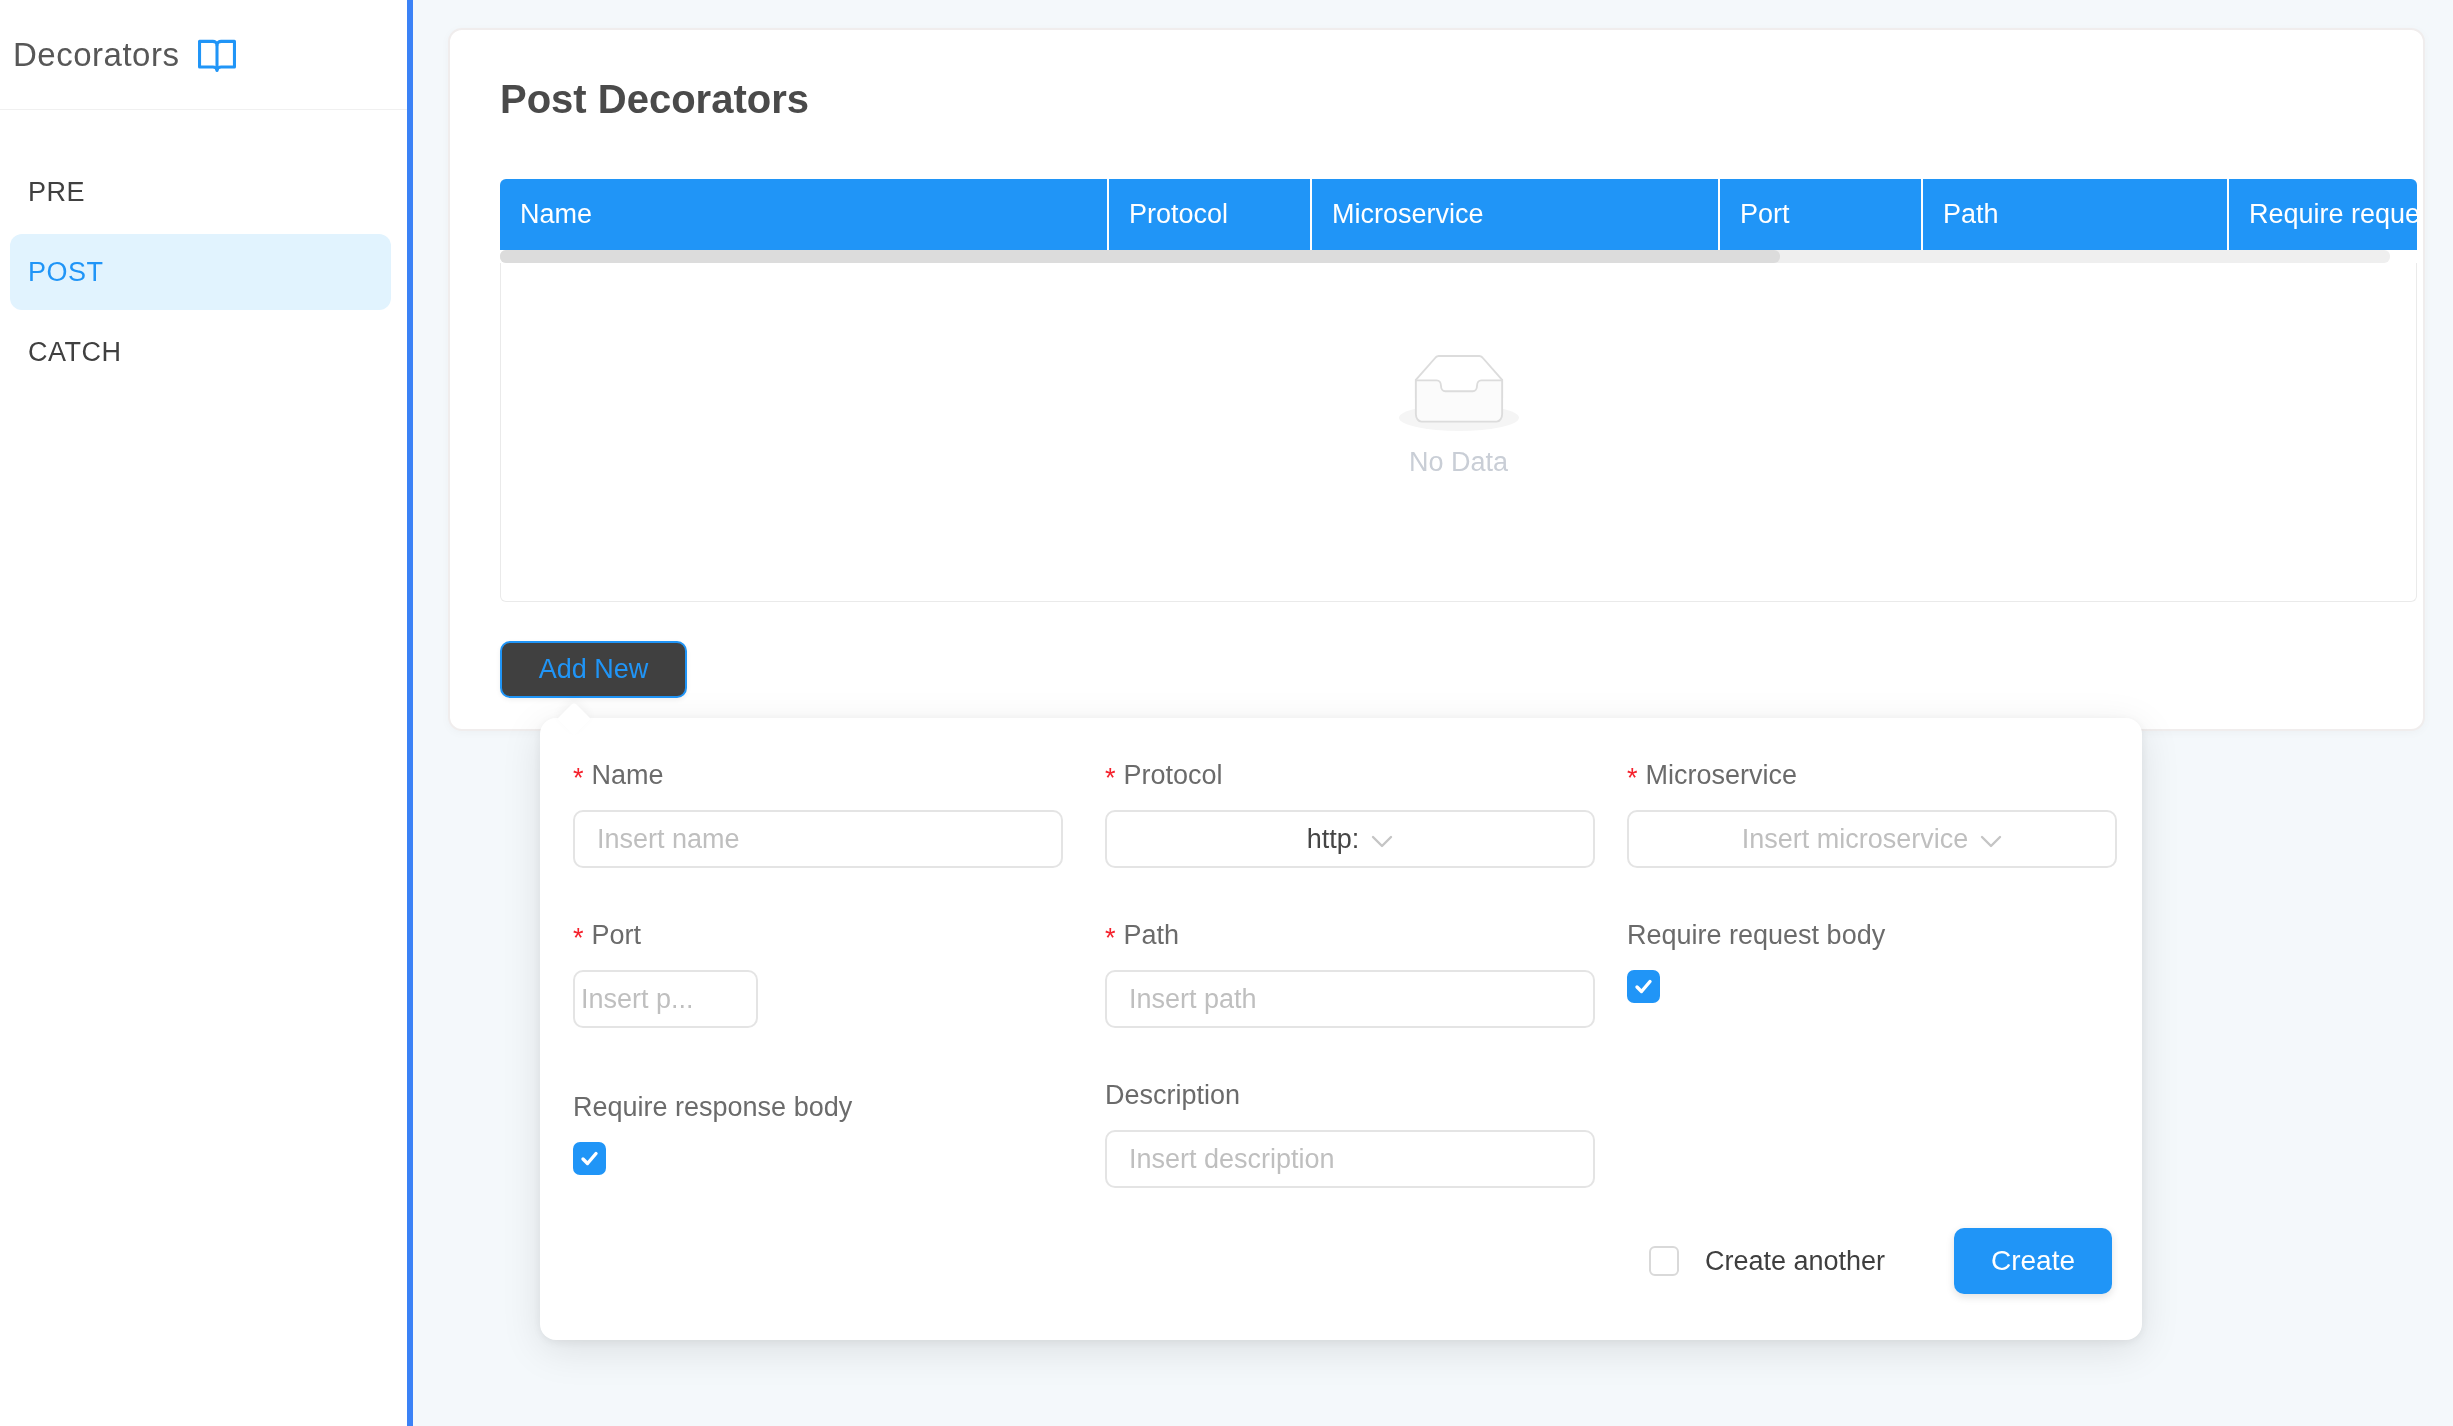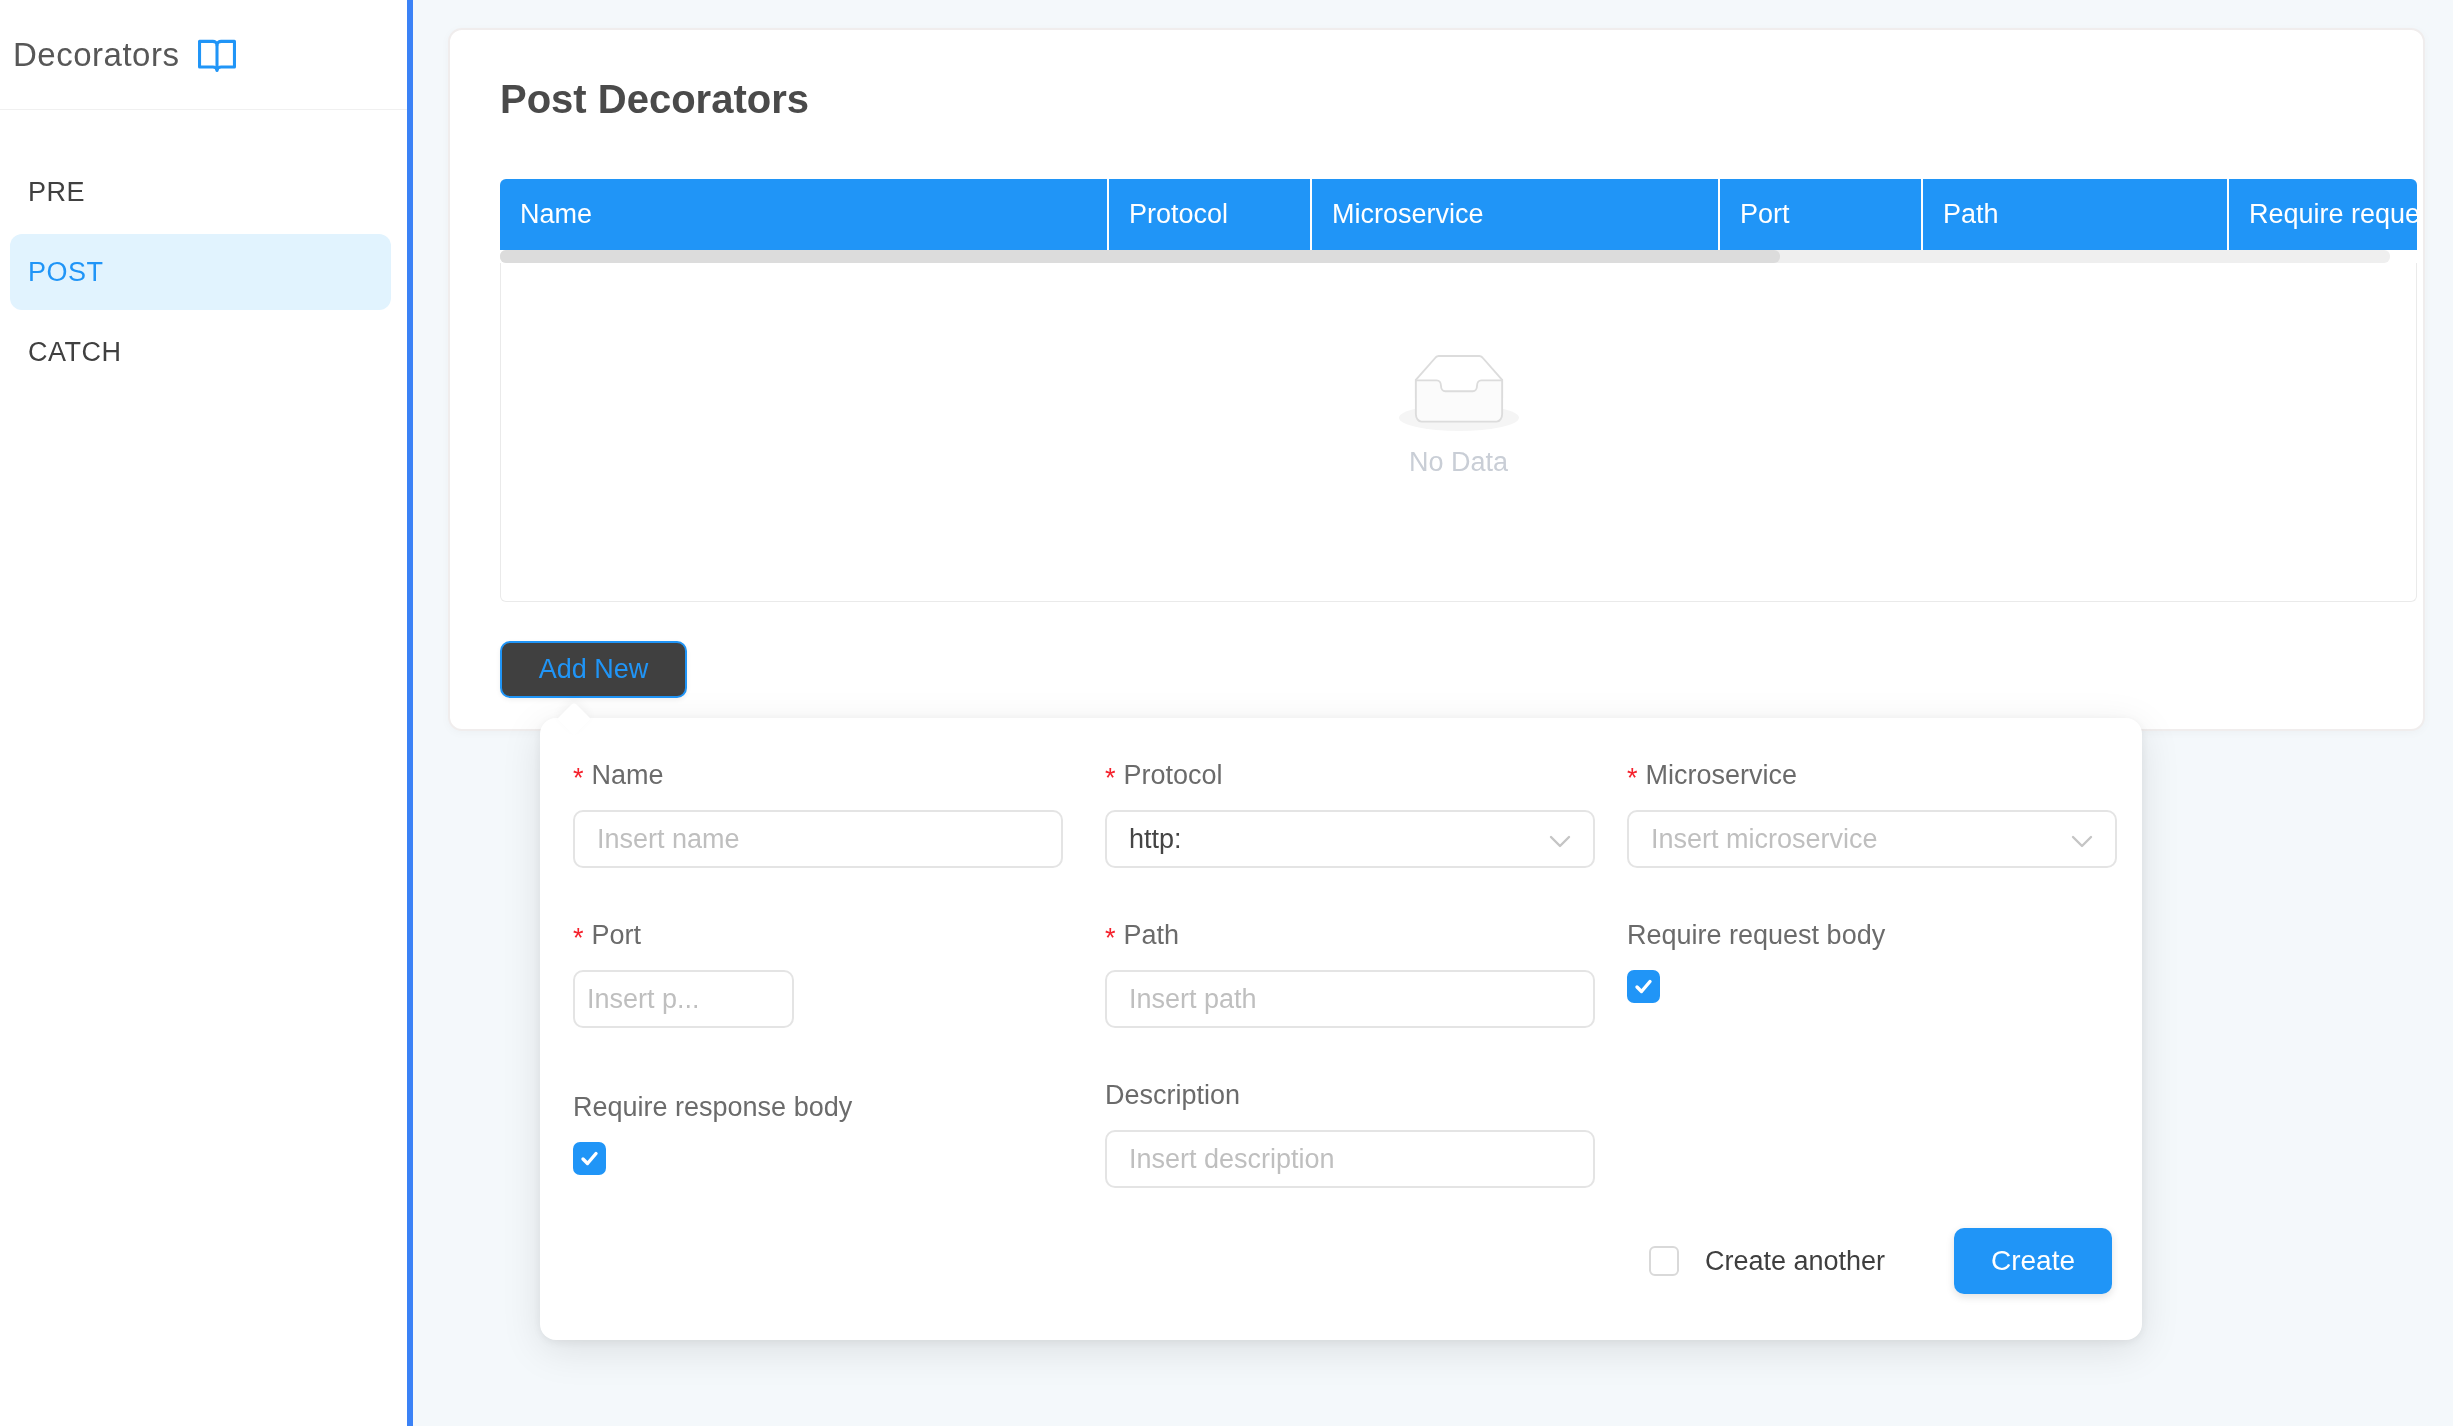--- a/index.html
+++ b/index.html
@@ -49,22 +49,22 @@
 
   
   .popover{position:absolute;left:540px;top:718px;width:1602px;height:622px;background:#fff;border-radius:16px;box-shadow:0 10px 40px rgba(0,0,0,0.10),0 2px 8px rgba(0,0,0,0.06);}
   .popover-arrow{position:absolute;top:-11px;left:22px;width:24px;height:24px;background:#fff;transform:rotate(45deg);border-radius:4px 0 0 0;box-shadow:-3px -3px 8px rgba(0,0,0,0.04);}
 
   .fgroup{position:absolute;}
   .flabel{display:flex;align-items:center;height:34px;margin-bottom:18px;font-size:27px;color:var(--label);}
   .req{color:var(--red);margin-right:8px;font-size:27px;line-height:1;position:relative;top:3px;}
   .finput,.fselect{width:490px;height:58px;border:2px solid #e4e4e4;border-radius:10px;background:#fff;font-family:inherit;font-size:27px;color:#454545;padding:0 22px;outline:none;}
   .finput::placeholder{color:var(--placeholder);opacity:1;}
-  .finput.narrow{width:221px;padding:0 12px;text-overflow:ellipsis;}
-  .fselect{display:flex;align-items:center;justify-content:space-between;cursor:pointer;}
+  .finput.narrow{width:185px;padding:0 6px;text-overflow:ellipsis;}
+  .fselect{display:flex;align-items:center;justify-content:center;cursor:pointer;}
   .fselect .ph{color:var(--placeholder);}
   .chevron{flex:0 0 auto;margin-left:12px;}
 
   .checkbox{width:33px;height:33px;border:2px solid #d9d9d9;border-radius:7px;background:#fff;display:inline-flex;align-items:center;justify-content:center;cursor:pointer;}
   .checkbox svg{visibility:hidden;}
   .checkbox.checked{background:var(--primary);border-color:var(--primary);}
   .checkbox.checked svg{visibility:visible;}
   .checkbox.small{width:30px;height:30px;border-radius:6px;}
 
   .popover-footer{position:absolute;left:1087px;right:30px;top:510px;display:flex;align-items:center;justify-content:space-between;}

